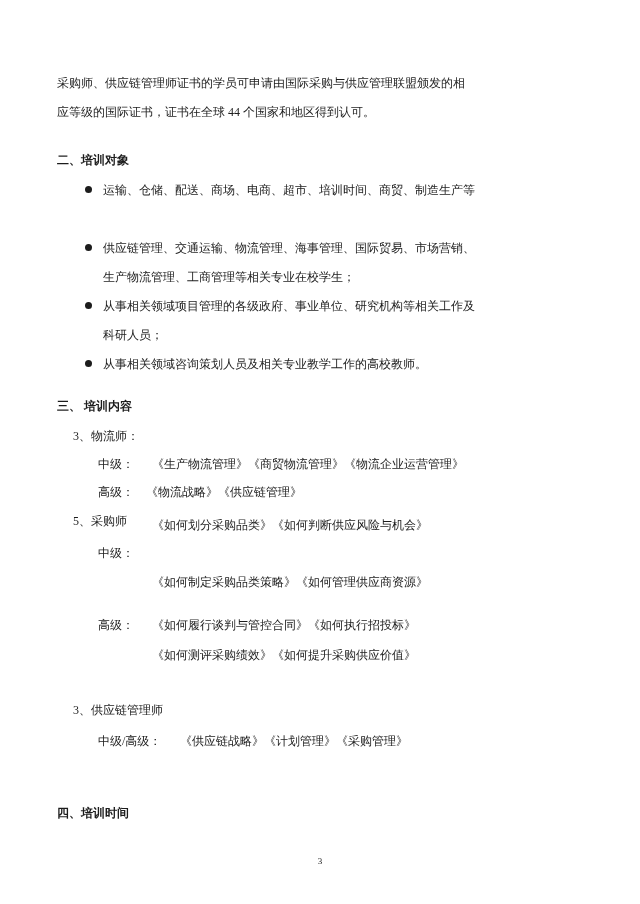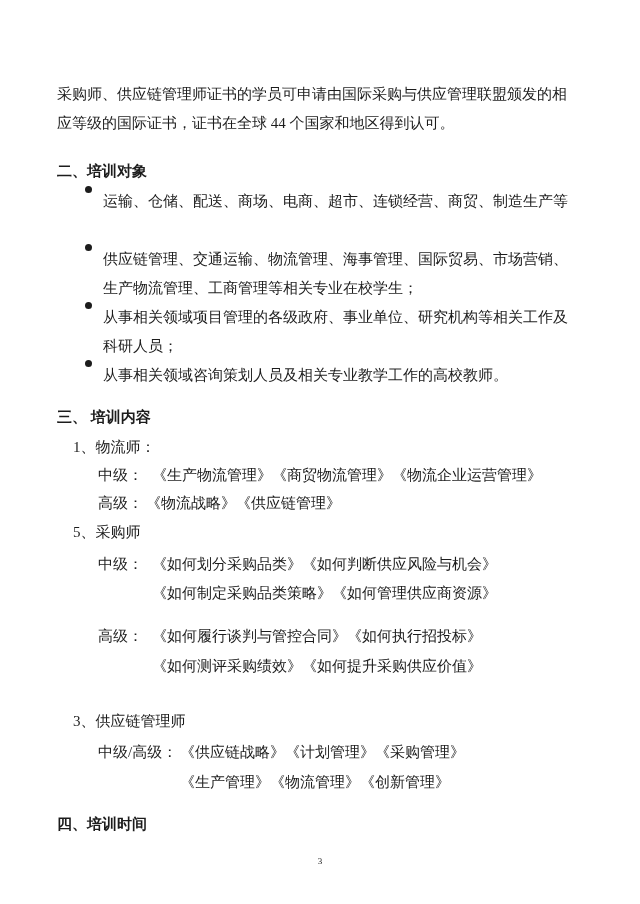--- a/index.html
+++ b/index.html
@@ -11,25 +11,24 @@
     position: relative;
     width: 640px;
     height: 904px;
     background: #ffffff;
     font-family: "Liberation Serif", "DejaVu Serif", serif;
     color: #1c1c1c;
     overflow: hidden;
   }
   .line {
     position: absolute;
-    font-size: 15px;
+    font-size: 12px;
     line-height: 20px;
     white-space: pre;
     color: #1c1c1c;
-    margin-top: 11px;
   }
   .heading {
     font-weight: bold;
   }
   .bullet-marker {
     position: absolute;
     width: 7px;
     height: 7px;
     border-radius: 50%;
     background: #1c1c1c;
@@ -48,51 +47,50 @@
 <body>
 
 <div class="page">
 
   <div class="line" style="left:57px; top:73px;">采购师、供应链管理师证书的学员可申请由国际采购与供应管理联盟颁发的相</div>
   <div class="line" style="left:57px; top:102px;">应等级的国际证书，证书在全球 44 个国家和地区得到认可。</div>
 
   <div class="line heading" style="left:57px; top:150px;">二、培训对象</div>
 
   <div class="bullet-marker" style="left:85px; top:186px;"></div>
-  <div class="line" style="left:103px; top:180px;">运输、仓储、配送、商场、电商、超市、连锁经营、商贸、制造生产等</div>
+  <div class="line" style="left:103px; top:180px;">运输、仓储、配送、商场、电商、超市、培训时间、商贸、制造生产等</div>
 
   <div class="bullet-marker" style="left:85px; top:244px;"></div>
   <div class="line" style="left:103px; top:238px;">供应链管理、交通运输、物流管理、海事管理、国际贸易、市场营销、</div>
   <div class="line" style="left:103px; top:267px;">生产物流管理、工商管理等相关专业在校学生；</div>
 
   <div class="bullet-marker" style="left:85px; top:302px;"></div>
   <div class="line" style="left:103px; top:296px;">从事相关领域项目管理的各级政府、事业单位、研究机构等相关工作及</div>
   <div class="line" style="left:103px; top:325px;">科研人员；</div>
 
   <div class="bullet-marker" style="left:85px; top:360px;"></div>
   <div class="line" style="left:103px; top:354px;text-align:center;">从事相关领域咨询策划人员及相关专业教学工作的高校教师。</div>
 
   <div class="line heading" style="left:57px; top:396px;">三、 培训内容</div>
 
-  <div class="line" style="left:73px; top:426px;">1、物流师：</div>
+  <div class="line" style="left:73px; top:426px;">3、物流师：</div>
   <div class="line" style="left:98px;  top:454px;">中级：</div>
   <div class="line" style="left:152px; top:454px;">《生产物流管理》《商贸物流管理》《物流企业运营管理》</div>
   <div class="line" style="left:98px;  top:482px;">高级：</div>
   <div class="line" style="left:146px; top:482px;">《物流战略》《供应链管理》</div>
 
   <div class="line" style="left:73px; top:511px;">5、采购师</div>
   <div class="line" style="left:98px;  top:543px;">中级：</div>
-  <div class="line" style="left:152px; top:543px;">《如何划分采购品类》《如何判断供应风险与机会》</div>
+  <div class="line" style="left:152px; top:515px;">《如何划分采购品类》《如何判断供应风险与机会》</div>
   <div class="line" style="left:152px; top:572px;">《如何制定采购品类策略》《如何管理供应商资源》</div>
   <div class="line" style="left:98px;  top:615px;">高级：</div>
   <div class="line" style="left:152px; top:615px;">《如何履行谈判与管控合同》《如何执行招投标》</div>
   <div class="line" style="left:152px; top:645px;">《如何测评采购绩效》《如何提升采购供应价值》</div>
 
   <div class="line" style="left:73px; top:700px;">3、供应链管理师</div>
   <div class="line" style="left:98px;  top:731px;">中级/高级：</div>
   <div class="line" style="left:180px; top:731px;">《供应链战略》《计划管理》《采购管理》</div>
-  <div class="line" style="left:180px; top:761px;">《生产管理》《物流管理》《创新管理》</div>
 
   <div class="line heading" style="left:57px; top:803px;">四、培训时间</div>
 
   <div class="page-number" style="top:855px;">3</div>
 
 </div>
 
 </body></html>

